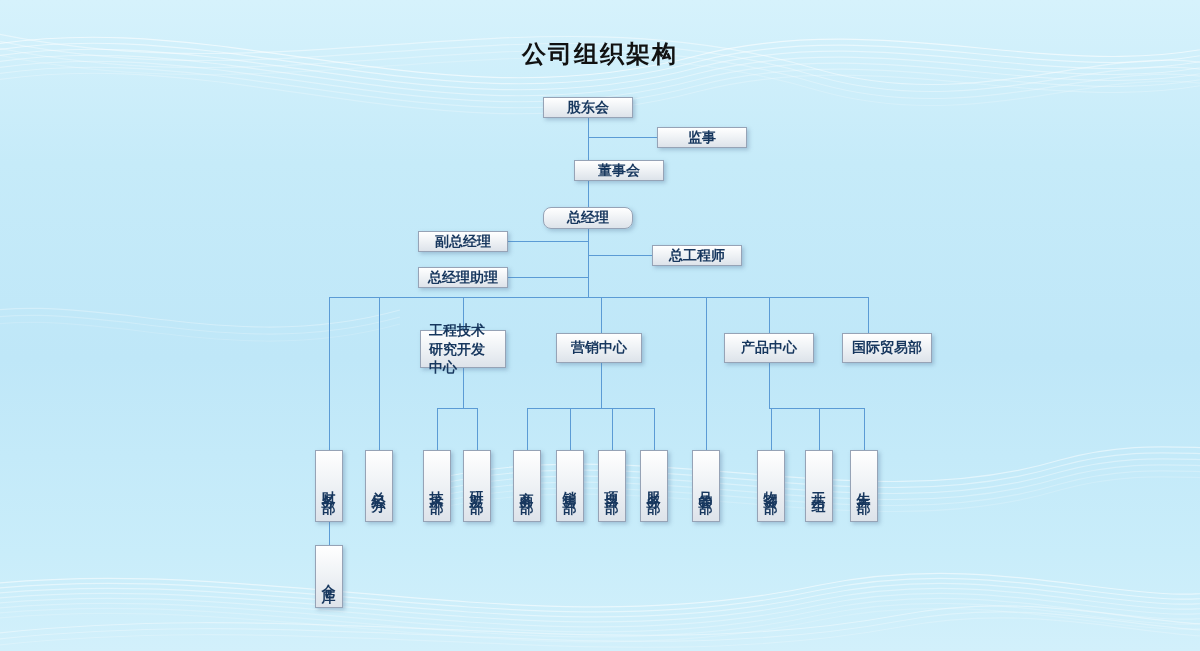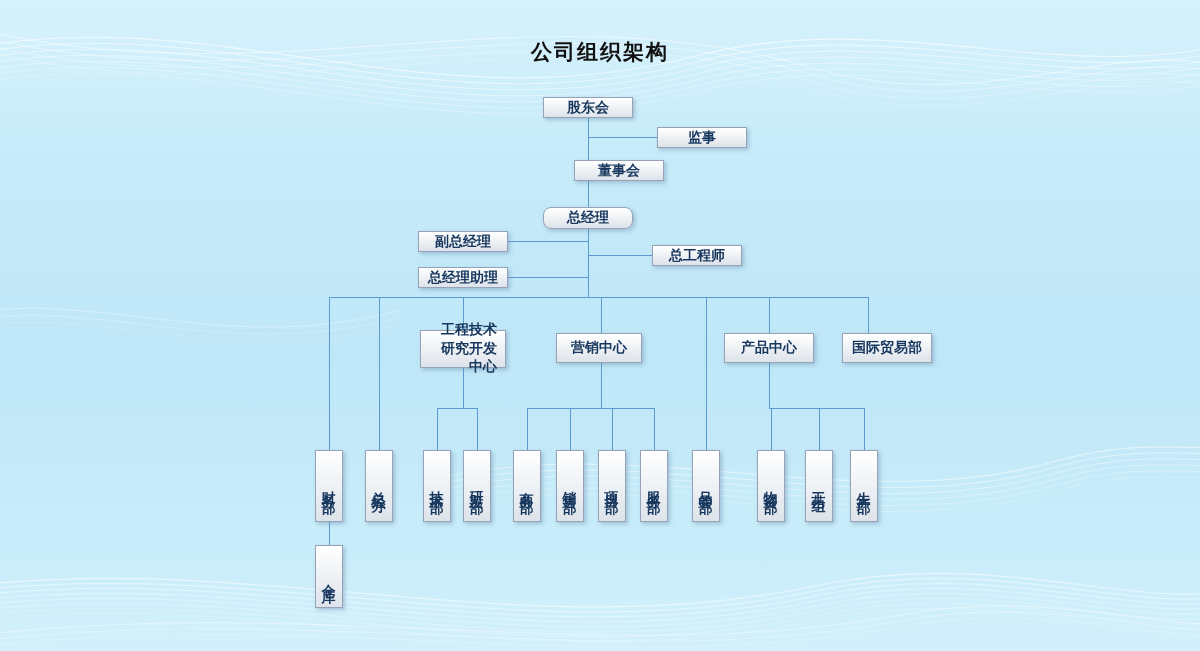--- a/index.html
+++ b/index.html
@@ -4,35 +4,35 @@
 <style>
   html,body{margin:0;padding:0;background:#eaf7fd;}
   body{font-family:"Liberation Sans","DejaVu Sans",sans-serif;}
   .stage{
     position:relative;width:1200px;height:651px;overflow:hidden;
     background:linear-gradient(180deg,#d6f2fc 0%,#c6ebf9 25%,#bfe7f8 55%,#c9edfa 85%,#d2f0fb 100%);
   }
   .bg-svg,.line-svg{position:absolute;left:0;top:0;width:1200px;height:651px;}
   .title{
     position:absolute;left:0;top:38px;width:1200px;text-align:center;
-    font-size:21px;font-weight:bold;color:#111111;letter-spacing:2px;
+    font-size:24px;font-weight:bold;color:#111111;letter-spacing:2px;
   }
   .node{
     position:absolute;box-sizing:border-box;
     display:flex;align-items:center;justify-content:center;
     background:linear-gradient(180deg,#ffffff 0%,#f0f3f6 45%,#dde3ea 100%);
     border:1px solid #96a3b6;
     box-shadow:2px 2px 4px rgba(90,120,155,0.38);
     color:#17375e;font-weight:bold;font-size:14px;white-space:nowrap;
   }
   .vnode{
     writing-mode:vertical-rl;text-orientation:upright;
     letter-spacing:4px;white-space:normal;
   }
-  .wrapnode{white-space:normal;text-align:right;line-height:1.35;font-family:Liberation Serif, serif;}
+  .wrapnode{white-space:normal;text-align:left;line-height:1.35;}
 
   .n-shareholders{left:543px;top:97px;width:90px;height:21px;}
   .n-supervisor{left:657px;top:127px;width:90px;height:21px;}
   .n-board{left:543px;top:160px;width:90px;height:21px;margin-left:31px;}
   .n-gm{left:543px;top:207px;width:90px;height:22px;border-radius:8px;}
   .n-deputy-gm{left:418px;top:231px;width:90px;height:21px;}
   .n-gm-assistant{left:418px;top:267px;width:90px;height:21px;}
   .n-chief-engineer{left:652px;top:245px;width:90px;height:21px;}
 
   .n-rd-center{left:420px;top:330px;width:86px;height:38px;padding:0 8px;}

